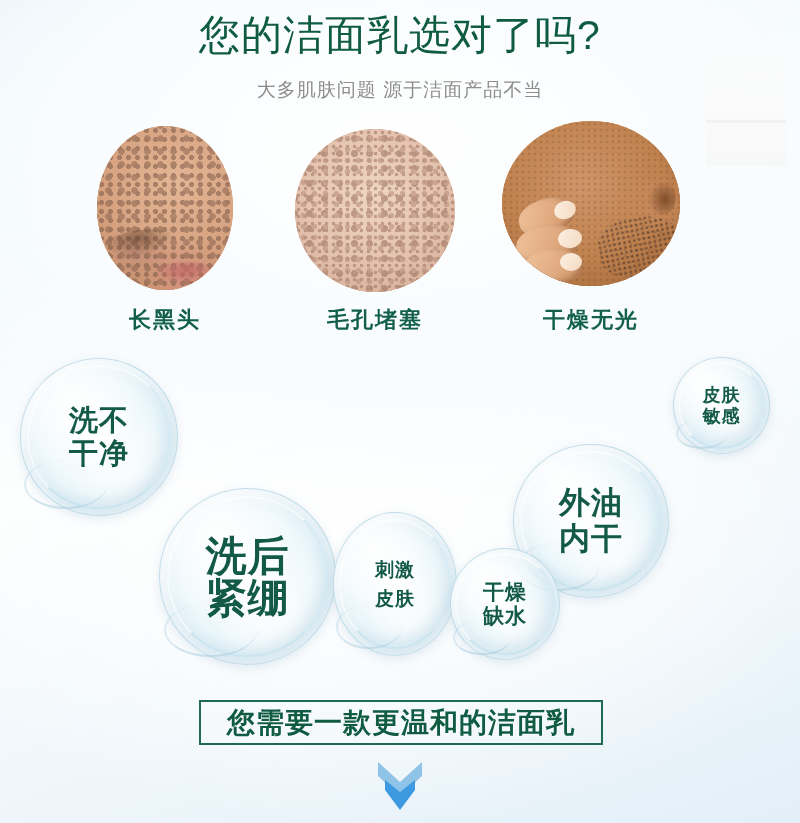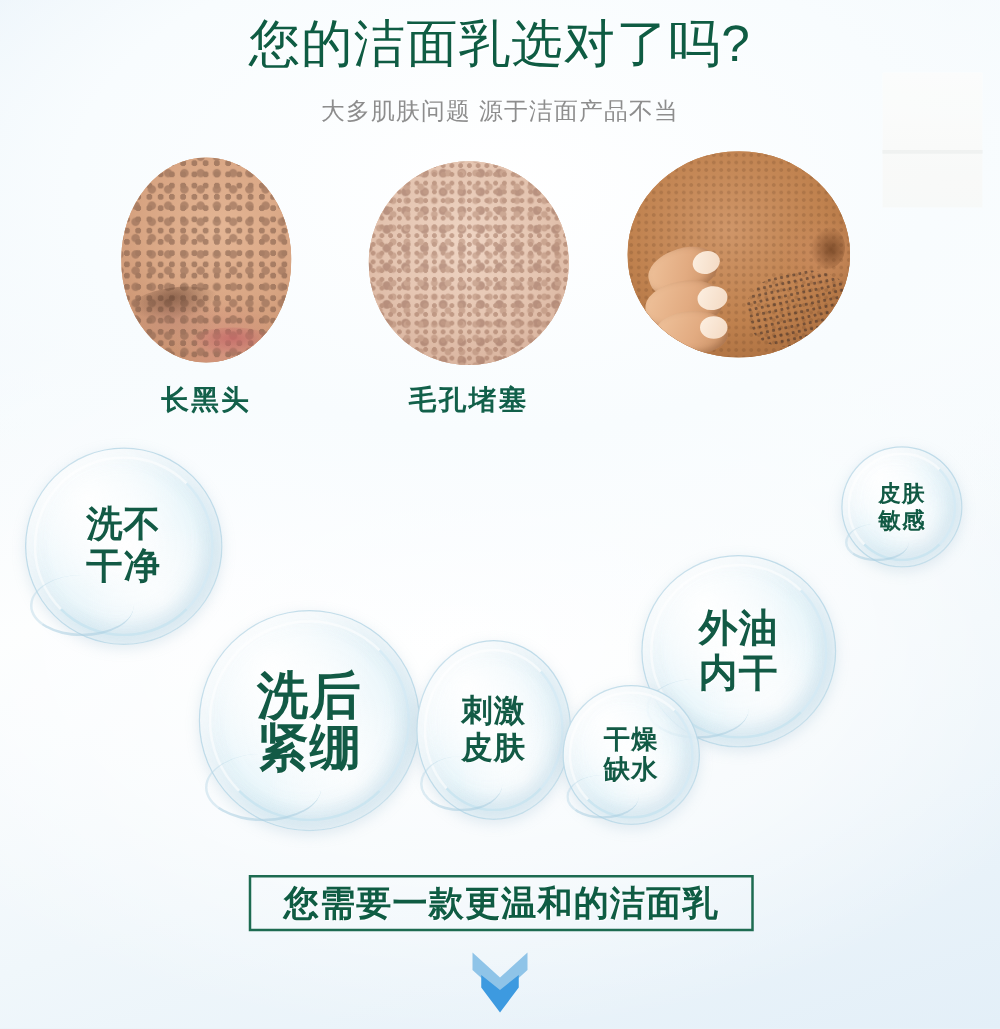--- a/index.html
+++ b/index.html
@@ -174,21 +174,21 @@
     text-shadow:0 1px 0 rgba(255,255,255,.7);
   }
 
   #bubble-not-clean{left:20px;top:358px;width:156px;height:156px;}
   #bubble-not-clean .btxt{font-size:29px;line-height:33px;}
 
   #bubble-tight{left:159px;top:488px;width:175px;height:175px;}
   #bubble-tight .btxt{font-size:41px;line-height:42px;}
 
   #bubble-irritate{left:333px;top:512px;width:122px;height:142px;}
-  #bubble-irritate .btxt{font-size:25px;line-height:29px;}
+  #bubble-irritate .btxt{font-size:19px;line-height:29px;}
 
   #bubble-dehydrated{left:450px;top:548px;width:108px;height:110px;}
   #bubble-dehydrated .btxt{font-size:21px;line-height:24px;}
 
   #bubble-oily-dry{left:513px;top:444px;width:154px;height:152px;}
   #bubble-oily-dry .btxt{font-size:31px;line-height:36px;}
 
   #bubble-sensitive{left:673px;top:357px;width:95px;height:95px;}
   #bubble-sensitive .btxt{font-size:18px;line-height:21px;}
 
@@ -238,20 +238,21 @@
     <div class="finger f1"></div>
     <div class="finger f2"></div>
     <div class="finger f3"></div>
     <div class="nail n1"></div>
     <div class="nail n2"></div>
     <div class="nail n3"></div>
   </div>
 
   <div class="photo-caption" id="caption-pores">毛孔堵塞</div>
   <div class="photo-caption" id="caption-blackheads">长黑头</div>
+  <div class="photo-caption" id="caption-dry">干燥无光</div>
 
   <div class="bubble" id="bubble-not-clean">
     <div class="btxt">
       <span>洗不</span><br>
       <span>干净</span>
     </div>
   </div>
 
   <div class="bubble" id="bubble-tight">
     <div class="btxt">

